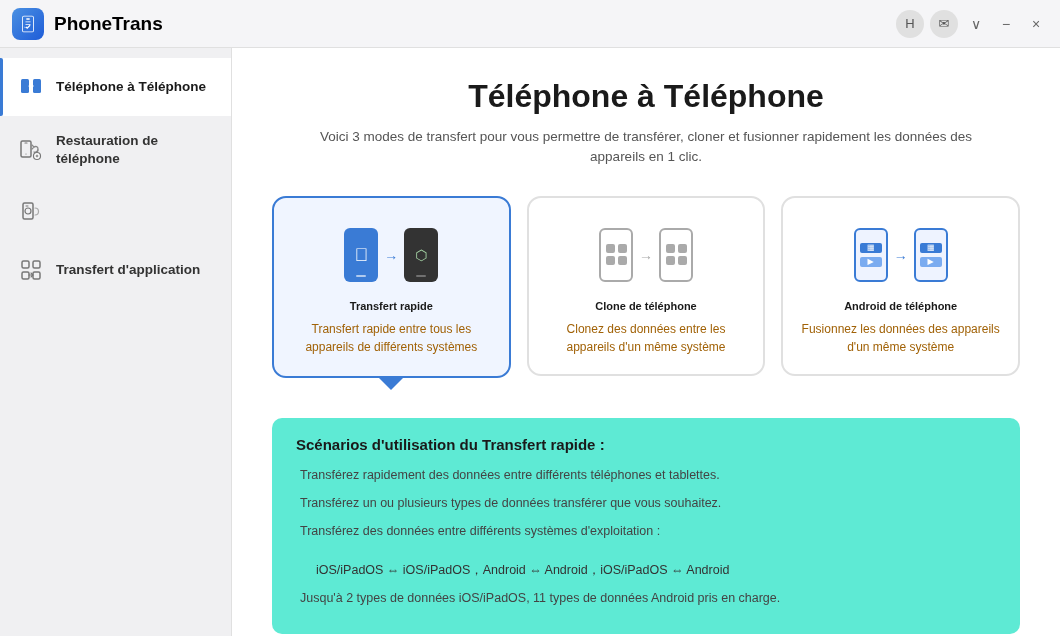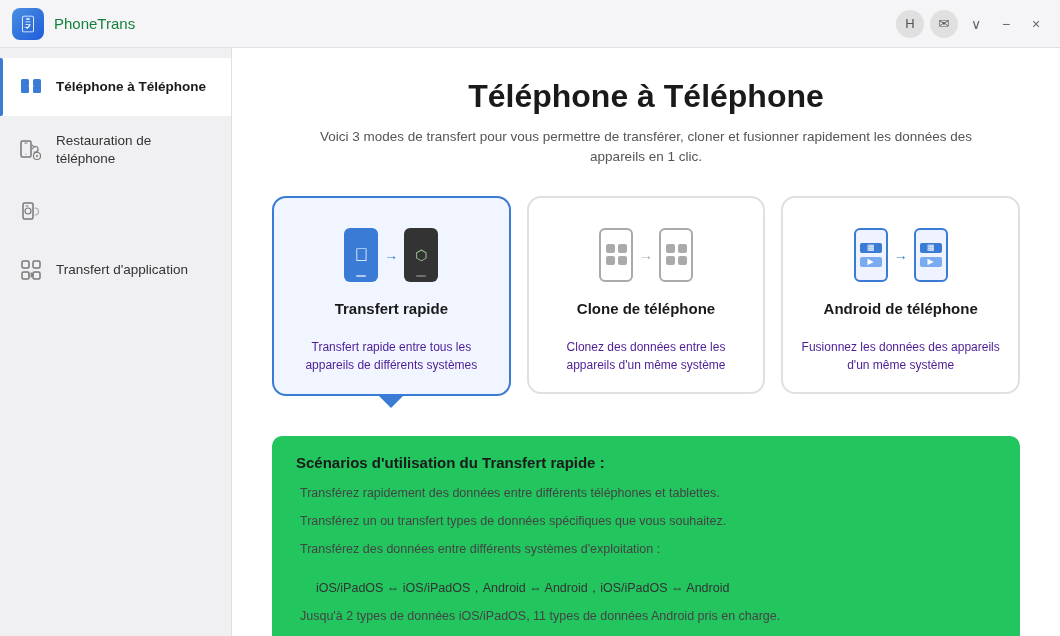--- a/index.html
+++ b/index.html
@@ -33,23 +33,23 @@
       justify-content: center;
       margin-right: 10px;
       flex-shrink: 0;
     }
     .titlebar-logo svg {
       width: 20px;
       height: 20px;
       fill: white;
     }
     .titlebar-app-name {
-      font-size: 15px;
-      font-weight: 400;
-      color: #15803d;
+      font-size: 19px;
+      font-weight: 700;
+      color: #000000;
     }
     .titlebar-controls {
       position: absolute;
       right: 12px;
       display: flex;
       align-items: center;
       gap: 6px;
     }
     .titlebar-icon-btn {
       width: 28px;
@@ -119,21 +119,21 @@
       width: 26px;
       height: 26px;
       display: flex;
       align-items: center;
       justify-content: center;
       flex-shrink: 0;
     }
     .sidebar-item-label {
       font-size: 13.5px;
       color: #333;
-      font-weight: 400;
+      font-weight: 700;
       line-height: 1.3;
     }
     .sidebar-item.active .sidebar-item-label {
       color: #1a1a1a;
       font-weight: 600;
     }
 
     
     .main-content {
       flex: 1;
@@ -181,28 +181,28 @@
       background: #f0f5ff;
     }
     .card-icon-area {
       height: 70px;
       display: flex;
       align-items: center;
       justify-content: center;
       margin-bottom: 10px;
     }
     .card-title {
-      font-size: 15px;
+      font-size: 11px;
       font-weight: 700;
       color: #1a1a1a;
-      margin-bottom: 21px;
+      margin-bottom: 8px;
     }
     .card-desc {
       font-size: 12px;
-      color: #4c1d95;
+      color: #a16207;
       line-height: 1.5;
     }
 
     
     .card-wrapper {
       display: flex;
       flex-direction: column;
       align-items: center;
       flex: 1;
     }
@@ -221,21 +221,21 @@
       visibility: hidden;
       width: 0;
       height: 0;
       border-left: 14px solid transparent;
       border-right: 14px solid transparent;
       border-top: 14px solid transparent;
     }
 
     
     .scenarios {
-      background: #22c55e;
+      background: #5eead4;
       border-radius: 10px;
       padding: 18px 24px;
       margin-bottom: 24px;
       flex: 1;
     }
     .scenarios-title {
       font-size: 15px;
       font-weight: 700;
       color: #1a1a1a;
       margin-bottom: 12px;
@@ -437,21 +437,21 @@
 
     </div>
 
     <div class="scenarios">
       <div class="scenarios-title">Scénarios d'utilisation du Transfert rapide :</div>
       <ol class="scenarios-list">
         <li>
           <span>Transférez rapidement des données entre différents téléphones et tablettes.</span>
         </li>
         <li>
-          <span>Transférez un ou transfert types de données spécifiques que vous souhaitez.</span>
+          <span>Transférez un ou plusieurs types de données transférer que vous souhaitez.</span>
         </li>
         <li>
           <span>Transférez des données entre différents systèmes d'exploitation :</span>
           <div class="sub-list arrow-text">iOS/iPadOS ⇔ iOS/iPadOS，Android ⇔ Android，iOS/iPadOS ⇔ Android</div>
         </li>
         <li>
           <span>Jusqu'à 2 types de données iOS/iPadOS, 11 types de données Android pris en charge.</span>
         </li>
       </ol>
     </div>

